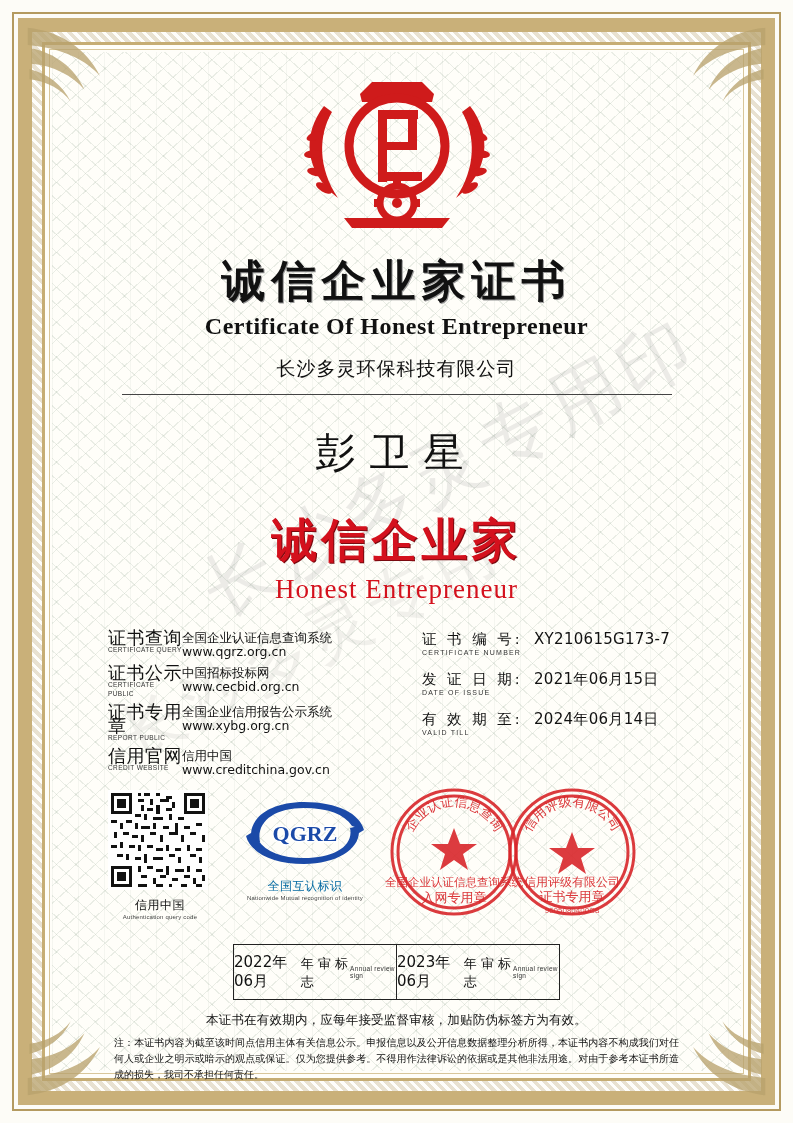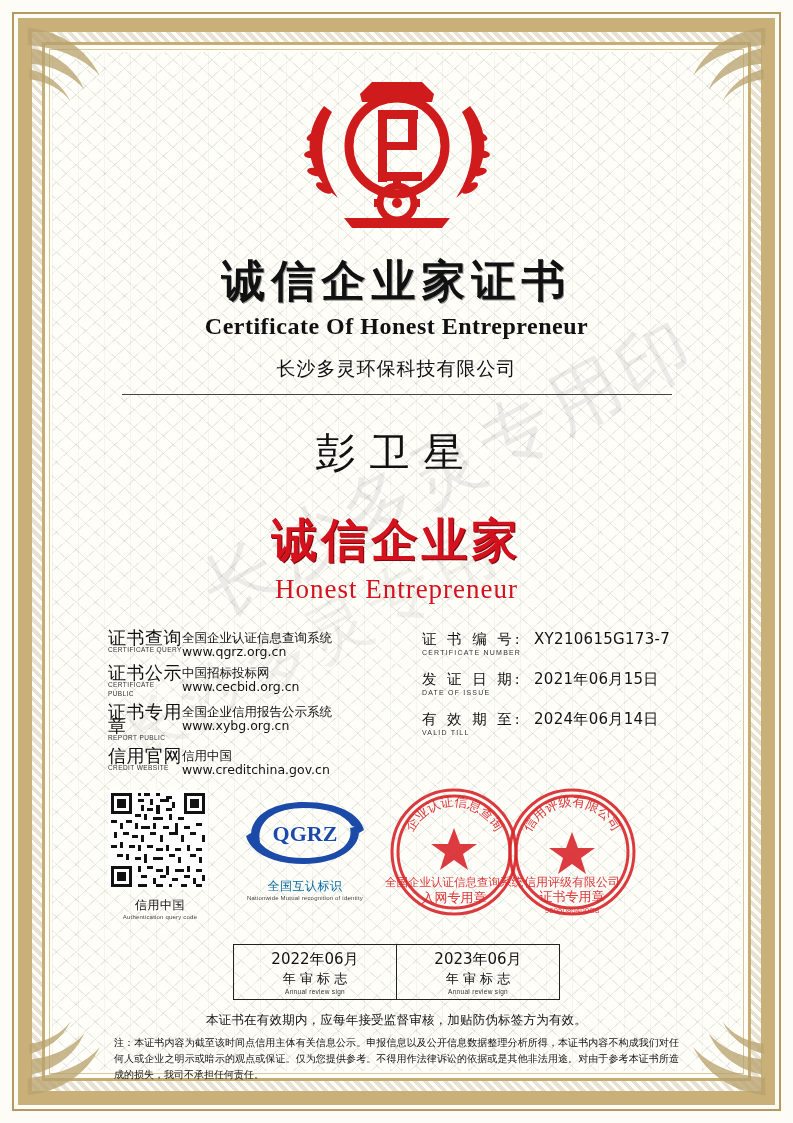--- a/index.html
+++ b/index.html
@@ -180,21 +180,21 @@
   .seal{position:absolute;top:-8px;}
   .seal1{left:332px;}
   .seal2{left:450px;}
 
   
   .annual{
     display:flex;justify-content:center;margin-top:4px;
   }
   .annual-cell{
     width:162px;height:54px;border:1px solid #222;
-    display:flex;flex-direction:column;align-items:center;justify-content:center;
+    display:flex;align-items:center;justify-content:center;
   }
   .annual-cell + .annual-cell{border-left:none;}
   .an-date{font-family:"DejaVu Sans",sans-serif;font-size:15px;color:#111;}
   .an-cn{font-family:"DejaVu Sans",sans-serif;font-size:13px;color:#111;margin-top:1px;}
   .an-en{font-family:"Liberation Sans",sans-serif;font-size:6.5px;color:#333;letter-spacing:.3px;}
 
   
   .note-main{
     text-align:center;font-family:"DejaVu Sans",sans-serif;font-size:12.5px;
     color:#111;margin-top:12px;letter-spacing:.2px;

